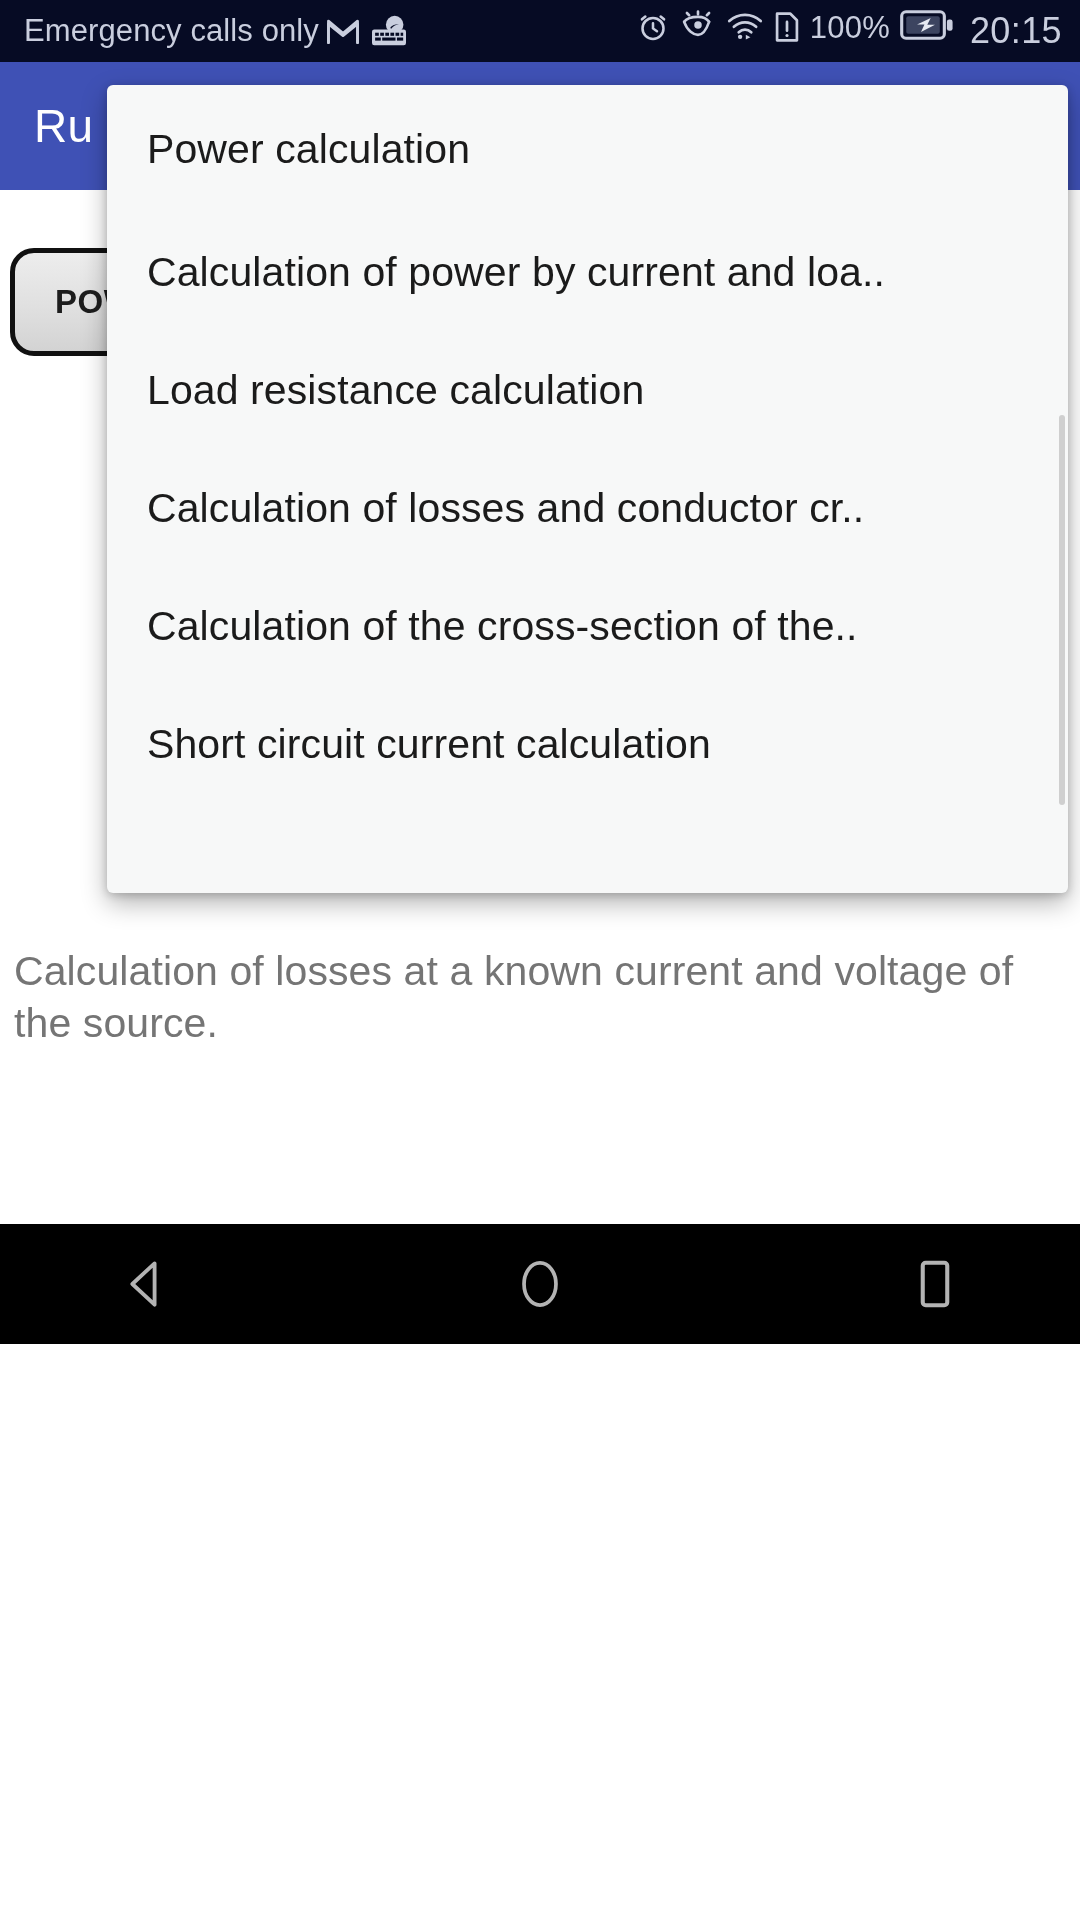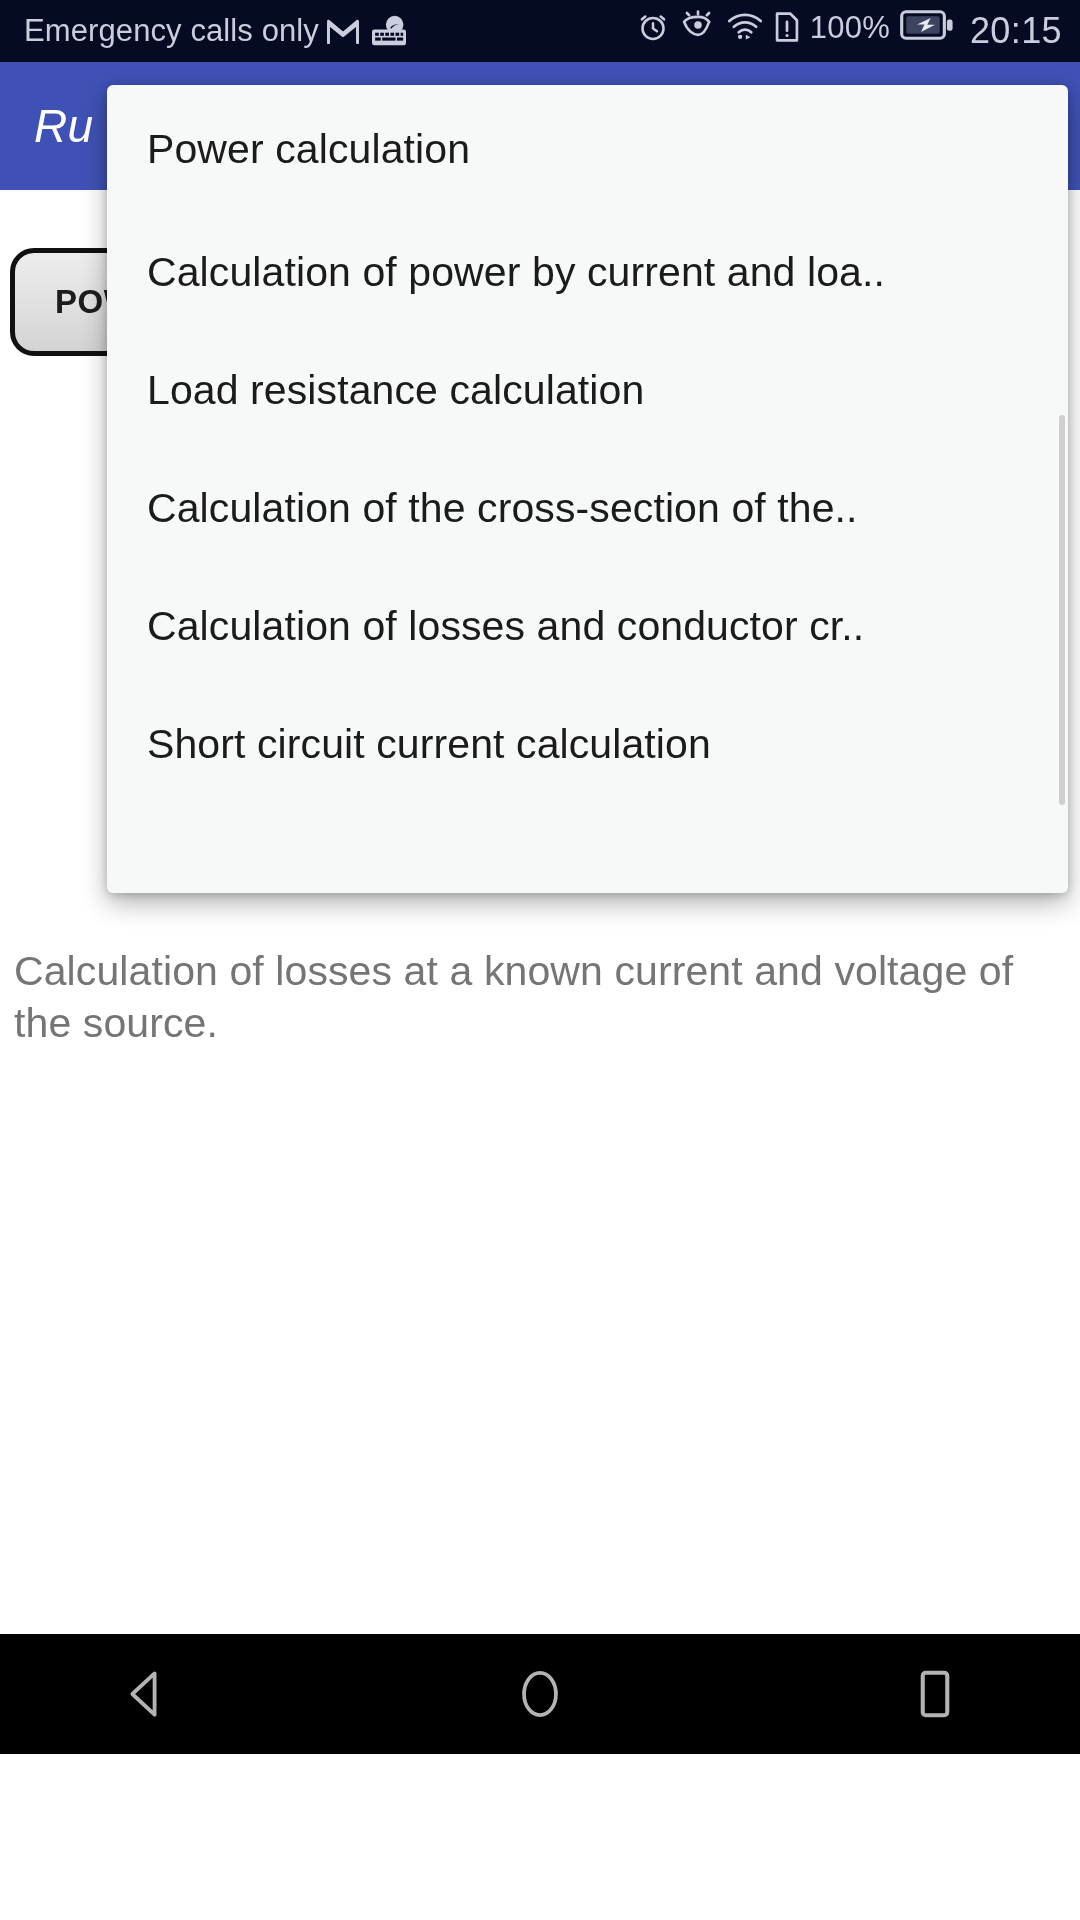--- a/index.html
+++ b/index.html
@@ -2,21 +2,21 @@
 <html><head>
 <meta charset="utf-8">
 <style>
   * { margin:0; padding:0; box-sizing:border-box; }
   html, body {
     width:1080px; height:1920px;
     background:#ffffff;
     font-family:"Liberation Sans", sans-serif;
     overflow:hidden;
   }
-  #screen { position:relative; width:1080px; height:1754px; background:#ffffff; }
+  #screen { position:relative; width:1080px; height:1344px; background:#ffffff; }
 
   
   .status-bar{
     position:absolute; top:0; left:0; width:1080px; height:62px;
     background:#060b24; display:flex; align-items:center;
     padding:0 18px 0 24px;
   }
   .status-left{ display:flex; align-items:center; gap:0px; }
   .carrier{
     color:#c9cede; font-size:31px; letter-spacing:0.1px; white-space:nowrap;
@@ -27,21 +27,21 @@
   .clock{ color:#c9cede; font-size:36px; letter-spacing:0.4px; margin-left:6px; }
 
   
   .app-bar{
     position:absolute; top:62px; left:0; width:1080px; height:128px;
     background:#3f51b5;
     display:flex; align-items:center; padding-left:34px;
   }
   .app-title{
     color:#ffffff; font-size:46px; font-weight:400; letter-spacing:0.2px;
-    white-space:nowrap; overflow:hidden;font-style:italic;
+    white-space:nowrap; overflow:hidden;
   }
 
   
   .content{
     position:absolute; top:190px; left:0; width:1080px; height:1610px;
     background:#ffffff;
   }
   .spinner-btn{
     position:absolute; left:10px; top:58px;
     width:300px; height:108px;
@@ -182,24 +182,24 @@
     <div class="dd-item">
       <span class="dd-label">Power calculation</span>
     </div>
     <div class="dd-item">
       <span class="dd-label">Calculation of power by current and loa..</span>
     </div>
     <div class="dd-item">
       <span class="dd-label">Load resistance calculation</span>
     </div>
     <div class="dd-item">
+      <span class="dd-label">Calculation of losses and conductor cr..</span>
+    </div>
+    <div class="dd-item">
       <span class="dd-label">Calculation of the cross-section of the..</span>
-    </div>
-    <div class="dd-item">
-      <span class="dd-label">Calculation of losses and conductor cr..</span>
     </div>
     <div class="dd-item">
       <span class="dd-label">Short circuit current calculation</span>
     </div>
     <div class="dd-scroll"></div>
   </div>
 
   <div class="nav-bar">
     <div class="nav-slot">
       <svg width="46" height="50" viewBox="0 0 24 26" fill="none" stroke="#b3b3b3" stroke-width="2" stroke-linejoin="round">

